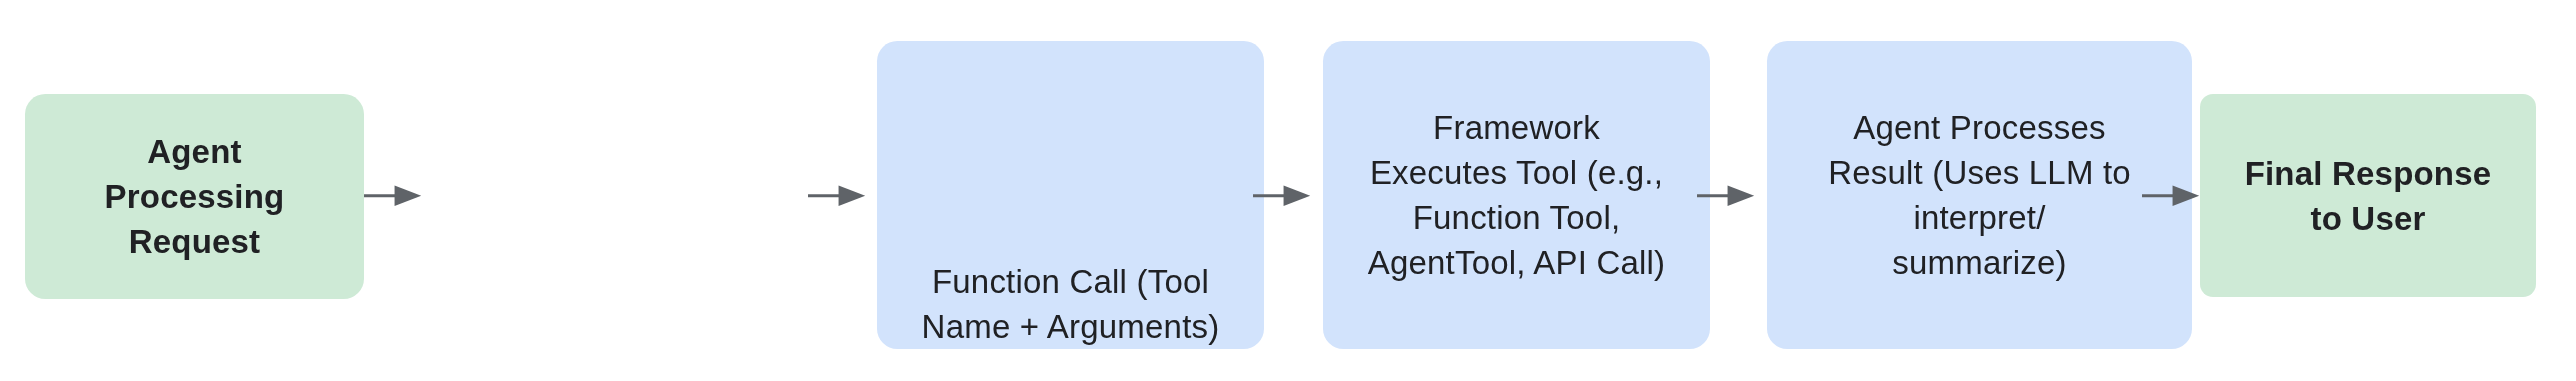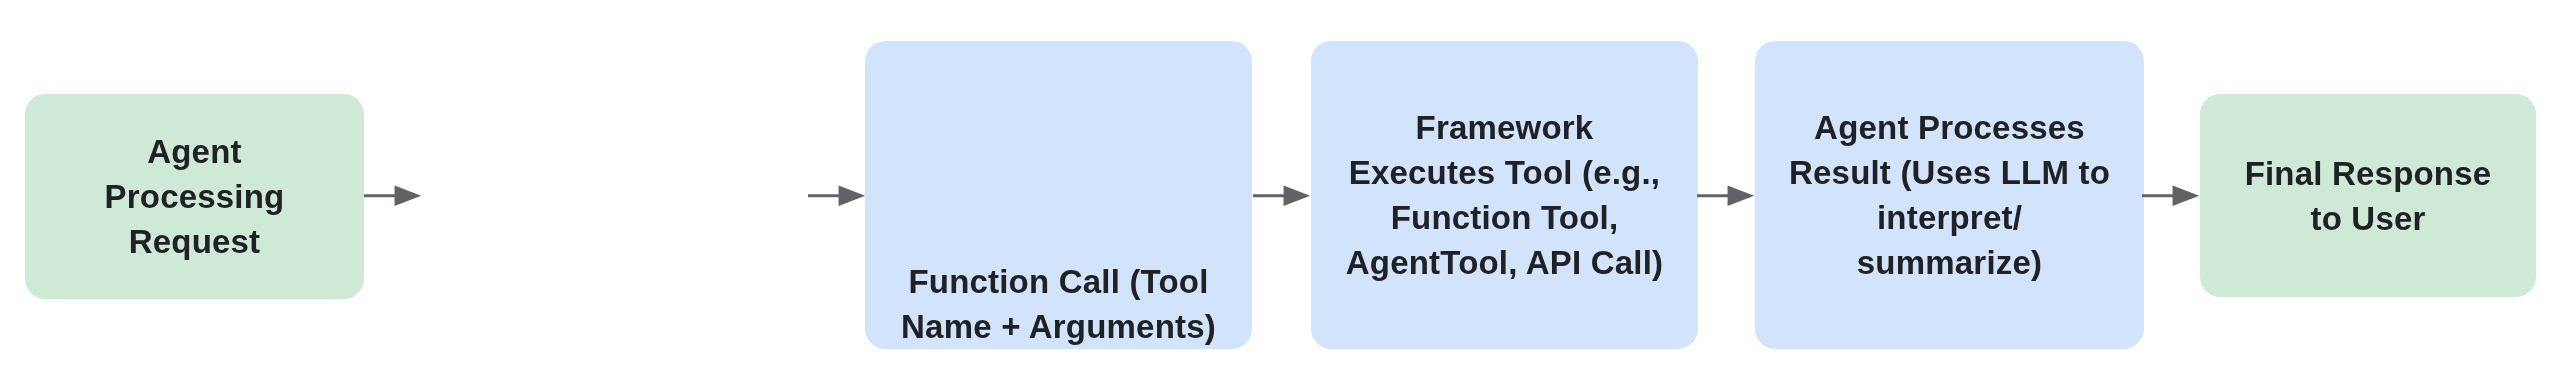--- a/index.html
+++ b/index.html
@@ -25,28 +25,28 @@
     justify-content: center;
     text-align: center;
     border-radius: 20.3px;
     font-size: 33px;
     line-height: 45px;
     color: var(--text-color);
     white-space: pre-line;
     letter-spacing: 0.2px;
   }
   .box.terminal { background: var(--terminal-fill); font-weight: 700; }
-  .box.process  { background: var(--process-fill);  font-weight: 700; }
+  .box.process  { background: var(--process-fill);  font-weight: 400; margin-left: 12px; }
 
   #b1 { left: 25px;   top: 94px; width: 339px; height: 205px; justify-content: center; }
   #b2 { left: 422px;  top: 41px;  width: 387px; height: 308px; }
   #b3 { left: 865px; top: 41px;  width: 387px; height: 308px; align-items: flex-end; }
   #b4 { left: 1311px; top: 41px;  width: 387px; height: 308px; }
-  #b5 { left: 1755px; top: 41px;  width: 389px; height: 308px; }
-  #b6 { left: 2200px; top: 94px; width: 336px; height: 203px; }
+  #b5 { left: 1755px; top: 41px;  width: 425px; height: 308px; }
+  #b6 { left: 2200px; top: 94px; width: 336px; height: 203px; border-radius: 13px; }
 
   .arrow {
     position: absolute;
     top: 184px;
     width: 58px;
     height: 23.5px;
     color: var(--arrow-color);
     display: block;
   }
   #a1 { left: 364px; }

